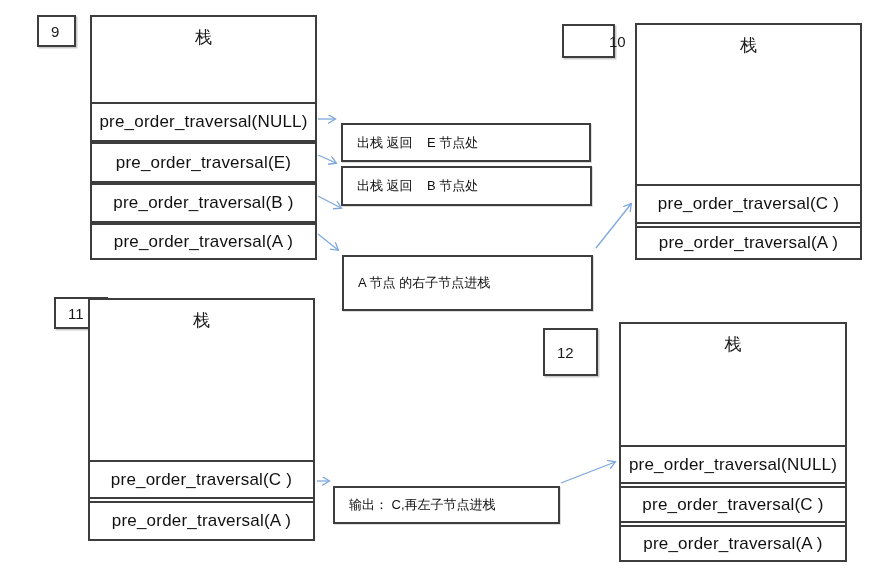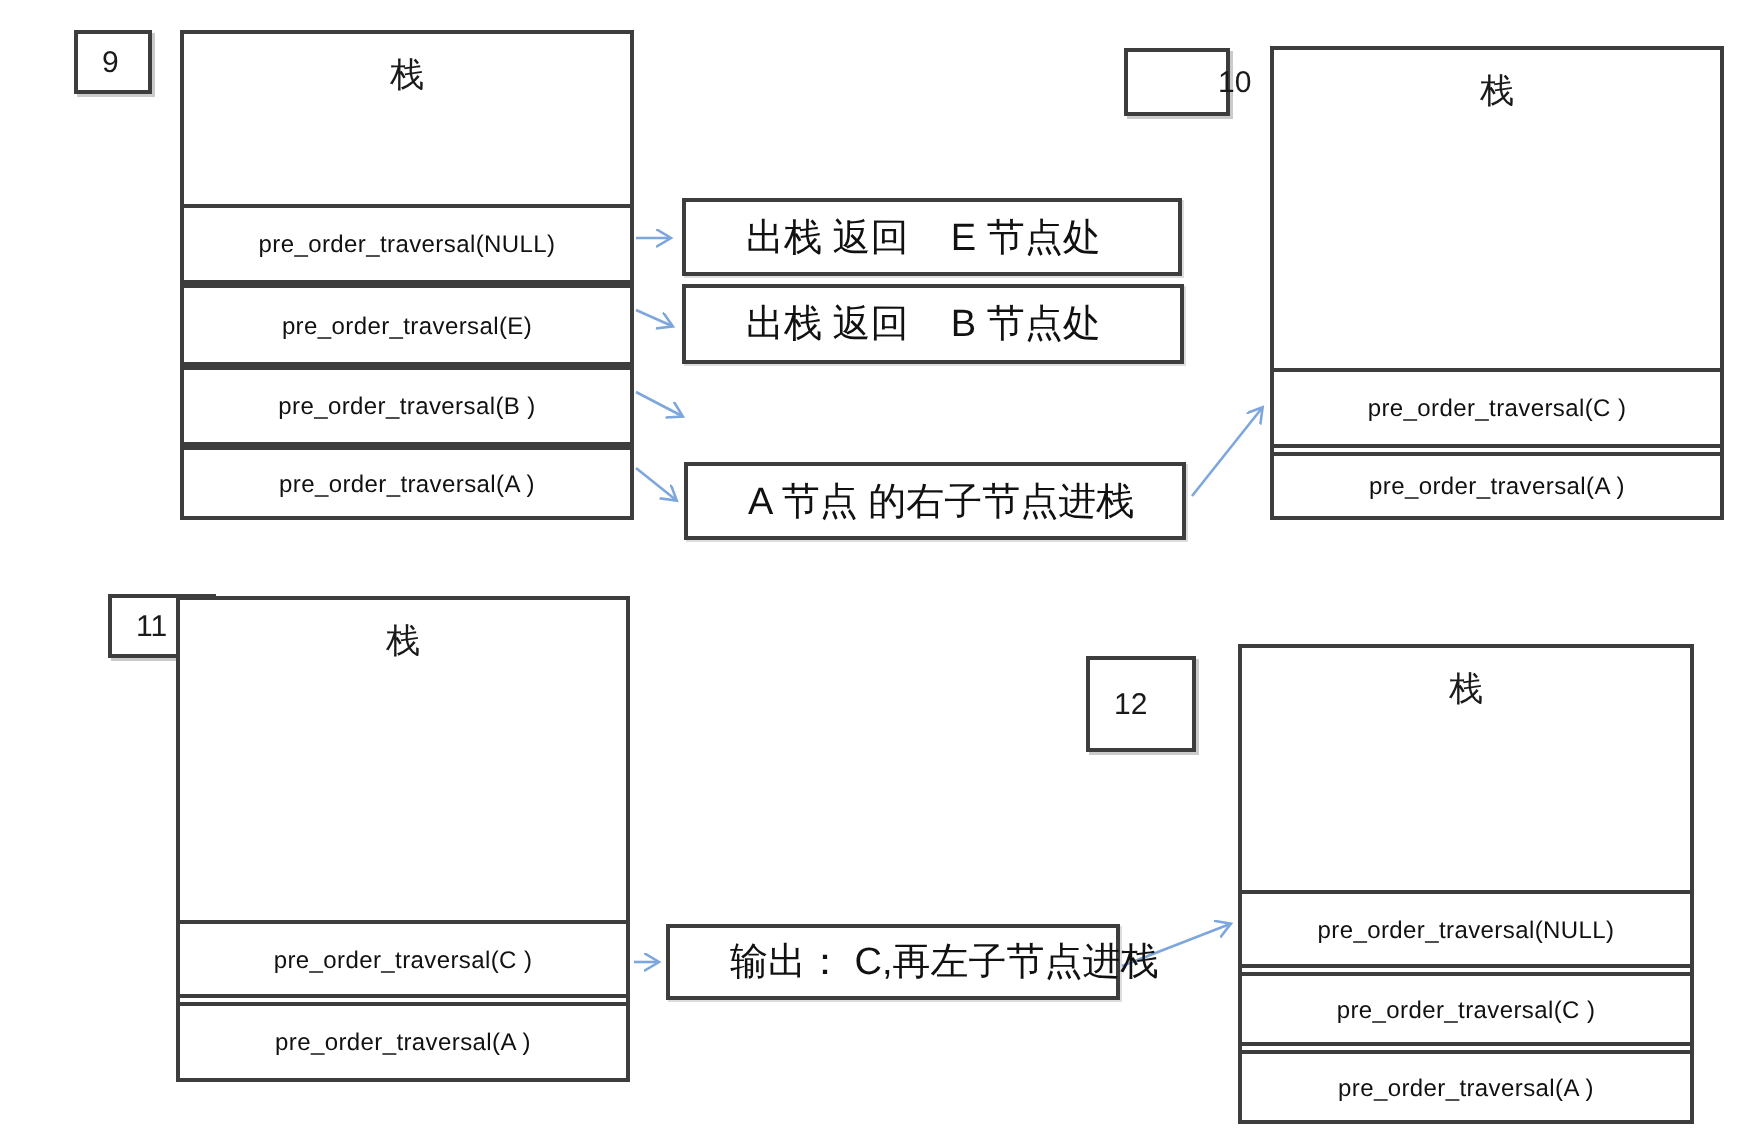--- a/index.html
+++ b/index.html
@@ -49,32 +49,33 @@
   .stack-cell {
     position: absolute;
     left: -2px;
     right: -2px;
     box-sizing: border-box;
     border: 2px solid #3d3d3d;
     background: #ffffff;
     display: flex;
     align-items: center;
     justify-content: center;
-    font-size: 12px;
+    font-size: 17px;
     color: #111111;
     letter-spacing: 0.2px;
   }
   .annotation {
     display: flex;
     align-items: center;
-    padding-left: 30px;
-    font-size: 19px;
+    padding-left: 14px;
+    font-size: 13px;
     color: #111111;
     white-space: pre;
     box-shadow: 1px 1px 0 rgba(170,170,170,0.4);
+    margin-top: 24px;
   }
 </style>
 </head>
 <body>
 
 <div class="canvas">
 
   <svg class="arrows-svg" viewBox="0 0 876 570">
     <defs>
       <marker id="ah" markerWidth="12" markerHeight="12" refX="7" refY="4.5" orient="auto" markerUnits="userSpaceOnUse">
@@ -94,21 +95,21 @@
   <div class="box stack-outer" style="left:90px; top:15px; width:227px; height:243px;">
     <div class="stack-title">栈</div>
     <div class="stack-cell" style="top:85px; height:40px;">pre_order_traversal(NULL)</div>
     <div class="stack-cell" style="top:125px; height:41px;">pre_order_traversal(E)</div>
     <div class="stack-cell" style="top:166px; height:40px;">pre_order_traversal(B )</div>
     <div class="stack-cell" style="top:206px; height:37px;">pre_order_traversal(A )</div>
   </div>
 
   <div class="box annotation" style="left:341px; top:99px;  width:250px; height:39px;">出栈 返回    E 节点处</div>
   <div class="box annotation" style="left:341px; top:142px; width:251px; height:40px;text-align:right;">出栈 返回    B 节点处</div>
-  <div class="box annotation" style="left:342px; top:231px; width:251px; height:39px;">A 节点 的右子节点进栈</div>
+  <div class="box annotation" style="left:342px; top:231px; width:251px; height:56px;">A 节点 的右子节点进栈</div>
 
   <div class="box step-label" style="left:562px; top:24px; width:53px; height:34px;padding-left:45px;">10</div>
   <div class="box stack-outer" style="left:635px; top:23px; width:227px; height:235px;">
     <div class="stack-title">栈</div>
     <div class="stack-cell" style="top:159px; height:40px;">pre_order_traversal(C )</div>
     <div class="stack-cell" style="top:201px; height:34px;">pre_order_traversal(A )</div>
   </div>
 
   <div class="box step-label" style="left:18px; top:297px; width:54px; height:32px;margin-left:36px;">11</div>
   <div class="box stack-outer" style="left:88px; top:298px; width:227px; height:242px;">

